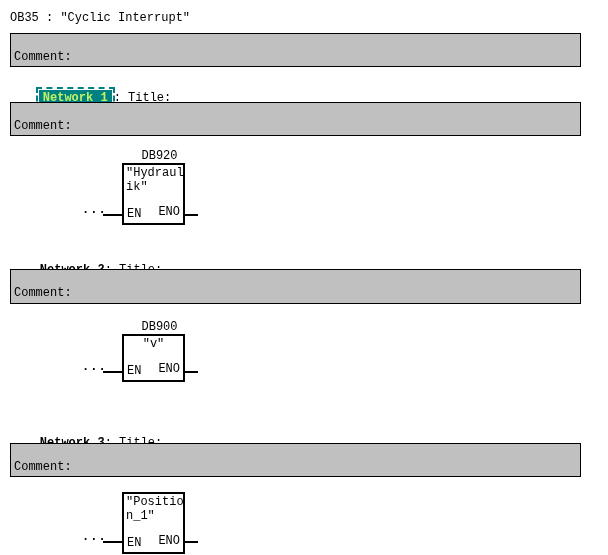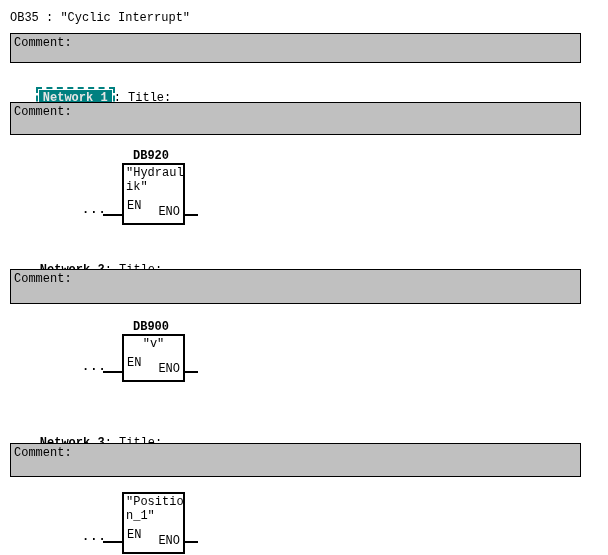--- a/index.html
+++ b/index.html
@@ -16,60 +16,59 @@
   }
   .abs { position: absolute; }
   .pre { white-space: pre; }
   .comment-box {
     position: absolute;
     left: 10px;
     width: 571px;
     background: #c0c0c0;
     border: 1px solid #000000;
     box-sizing: border-box;
-    padding: 2px 3px;
+    padding: 16px 3px;
     cursor: text;
   }
   .net-header { position: absolute; white-space: pre; }
   .net-name-bold { font-weight: bold; }
   .net-sel {
     display: inline-block;
     background: #008080;
-    color: #e5e5e5;
+    color: #bef264;
     font-weight: bold;
     padding: 1px 4px 2px 4px;
     border: 1px solid #ffffff;
     outline: 2px dashed #008080;
     outline-offset: 0px;
     margin-left: 3px;
     margin-right: 1px;
   }
   .db-label {
     position: absolute;
-    left: 106px;
+    left: 128px;
     width: 63px;
-    text-align: right;
-    font-weight: bold;
+    text-align: center;
   }
   .fb-rect {
     position: absolute;
     left: 122px;
     width: 63px;
     background: #ffffff;
     border: 2px solid #000000;
     box-sizing: border-box;
   }
   .fb-name {
     position: absolute;
     left: 0; right: 0; top: 0;
     padding: 1px 2px;
     white-space: pre;
   }
   .fb-name.center { text-align: center; }
-  .pin-en  { position: absolute; left: 3px;  bottom: 10px; }
+  .pin-en  { position: absolute; left: 3px;  bottom: 2px; }
   .pin-eno { position: absolute; right: 3px; bottom: 4px; }
   .wire { position: absolute; height: 2px; background: #000000; }
   .rail-dots {
     position: absolute;
     left: 82px;
     font-weight: bold;
     letter-spacing: 1px;
   }
 </style>
 </head>

